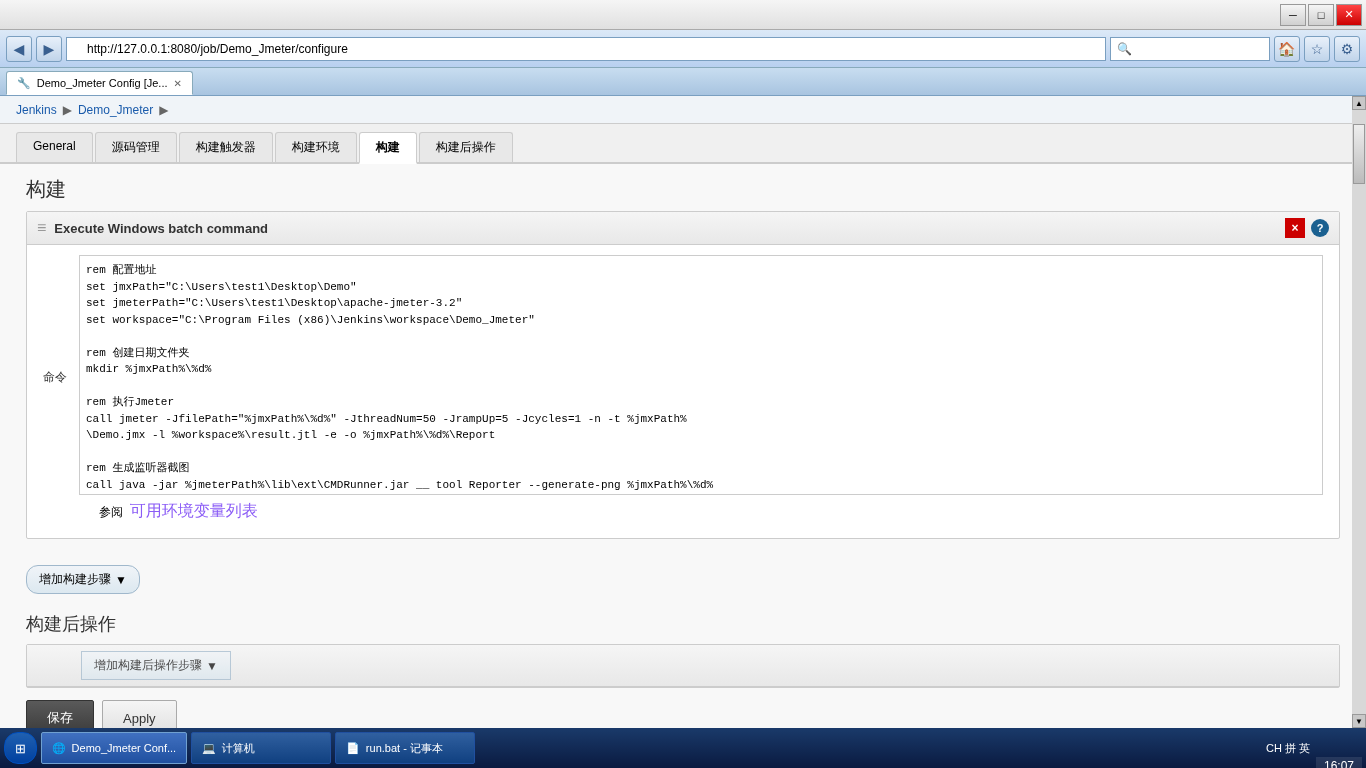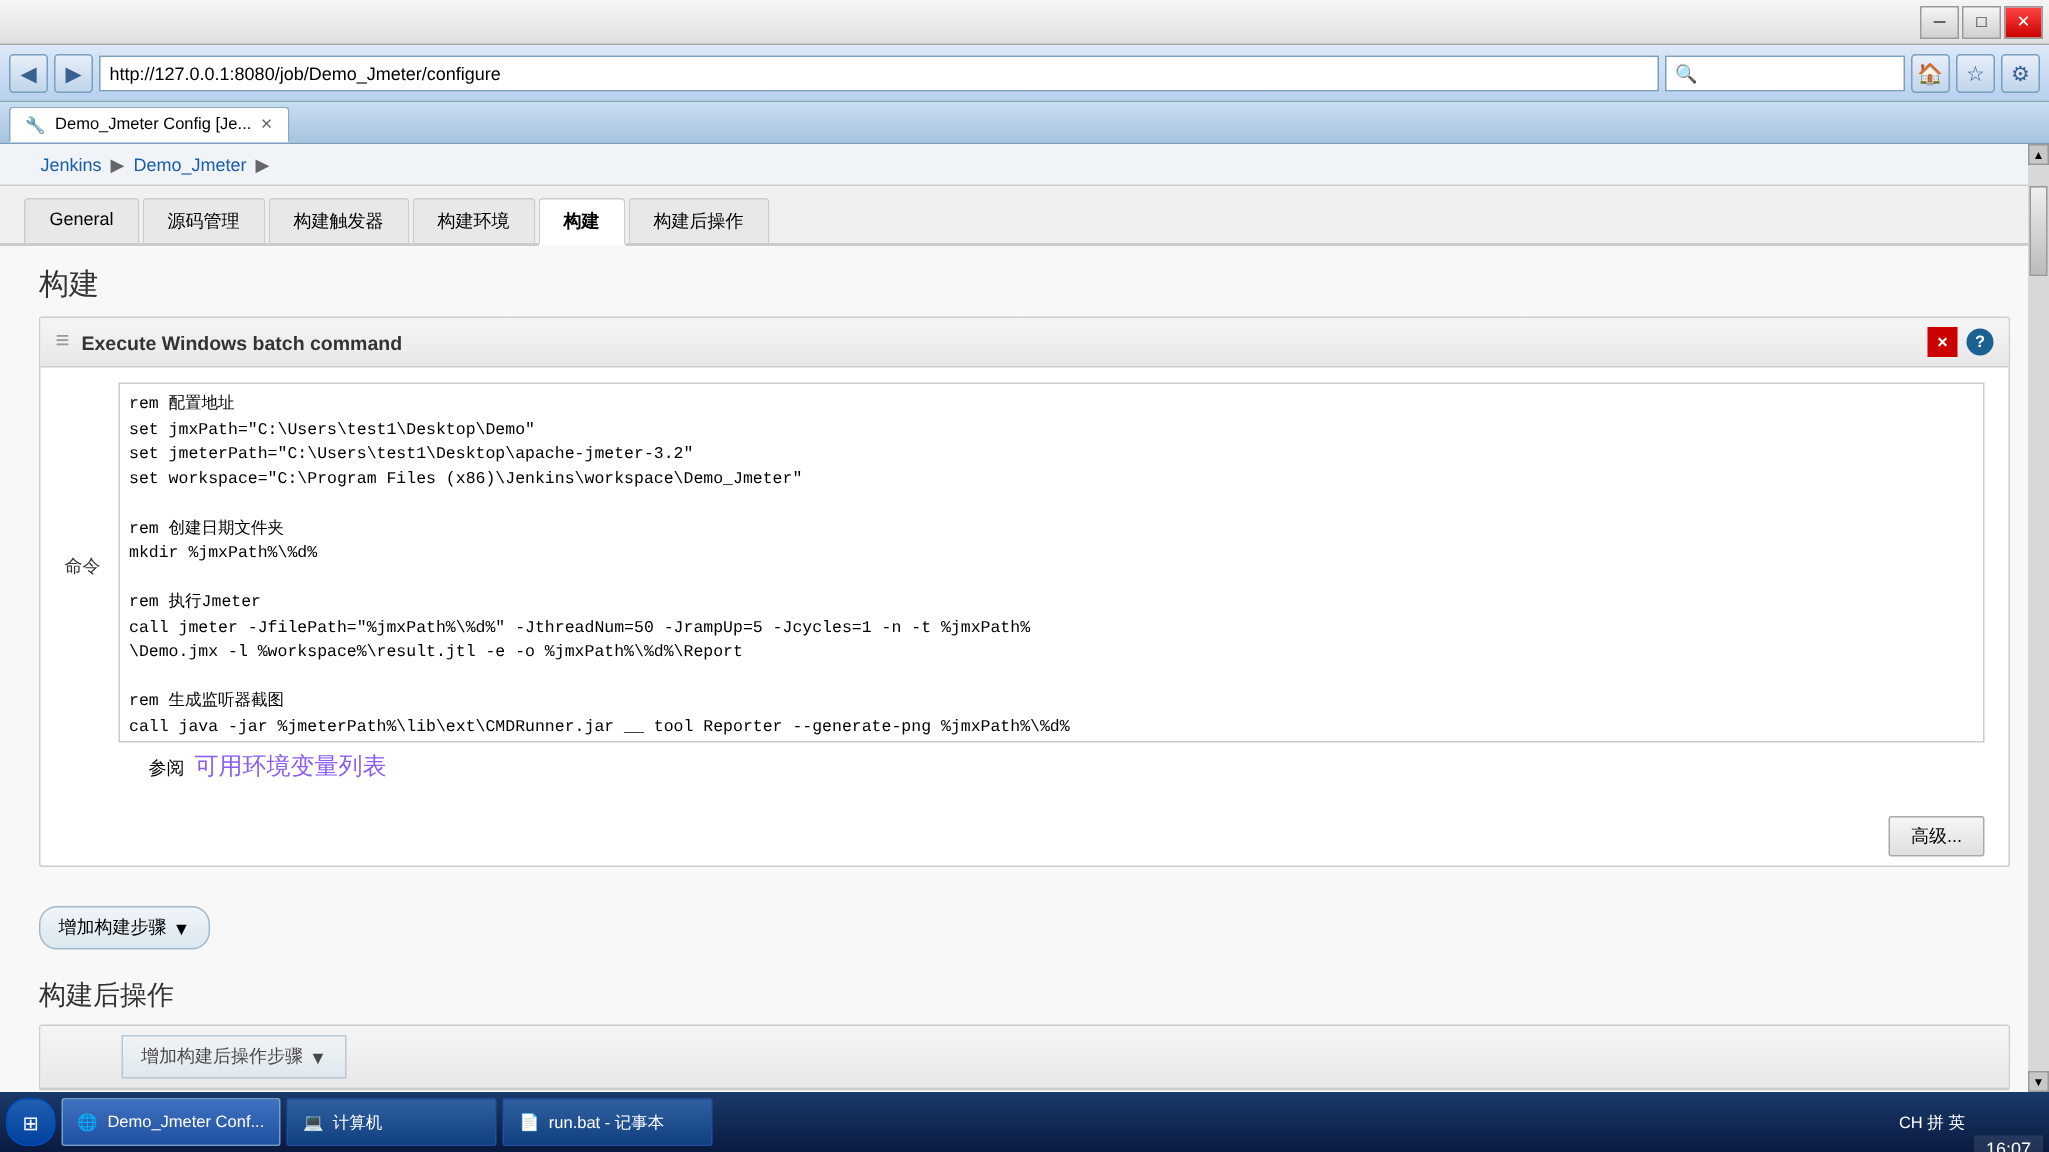--- a/index.html
+++ b/index.html
@@ -43,21 +43,21 @@
       border-radius: 3px;
       cursor: pointer;
       display: flex; align-items: center; justify-content: center;
       font-size: 14px; color: #3a6090;
     }
     .address-box {
       flex: 1;
       height: 24px;
       border: 1px solid #7a9fc0;
       background: white;
-      padding: 0 6px;
+      padding: 0 20px;
       font-size: 12px;
       display: flex; align-items: center;
     }
     .search-box {
       width: 160px; height: 24px;
       border: 1px solid #7a9fc0;
       background: white;
       padding: 0 6px;
       font-size: 12px;
       display: flex; align-items: center; gap: 4px;
@@ -81,21 +81,21 @@
       cursor: pointer;
       border-radius: 3px 3px 0 0;
     }
     .tab-item.active { background: white; border-bottom: 1px solid white; }
     .tab-close { font-size: 10px; color: #666; }
     .jenkins-breadcrumb {
       background: #f0f4f8;
       height: 28px;
       display: flex;
       align-items: center;
-      padding: 0 27px;
+      padding: 0 16px;
       gap: 4px;
       font-size: 12px;
       border-bottom: 1px solid #ccc;
     }
     .breadcrumb-sep { color: #666; margin: 0 2px; }
     .breadcrumb-link { color: #1a5bab; text-decoration: none; }
 
     
     .main-content {
       background: #f8f8f8;
@@ -465,23 +465,20 @@
           </div>
         </div>
       </div>
 
       <div class="ref-row">
         <span>参阅</span>&nbsp;
         <a class="ref-link" href="#">可用环境变量列表</a>
       </div>
     </div>
 
-    <div class="advanced-row">
-      <button class="advanced-btn">高级...</button>
-    </div>
   </div>
 
   <div class="add-step-area">
     <button class="add-step-btn">
       <span>增加构建步骤</span>
       <span>▼</span>
     </button>
   </div>
 
   <div class="post-build-section">

